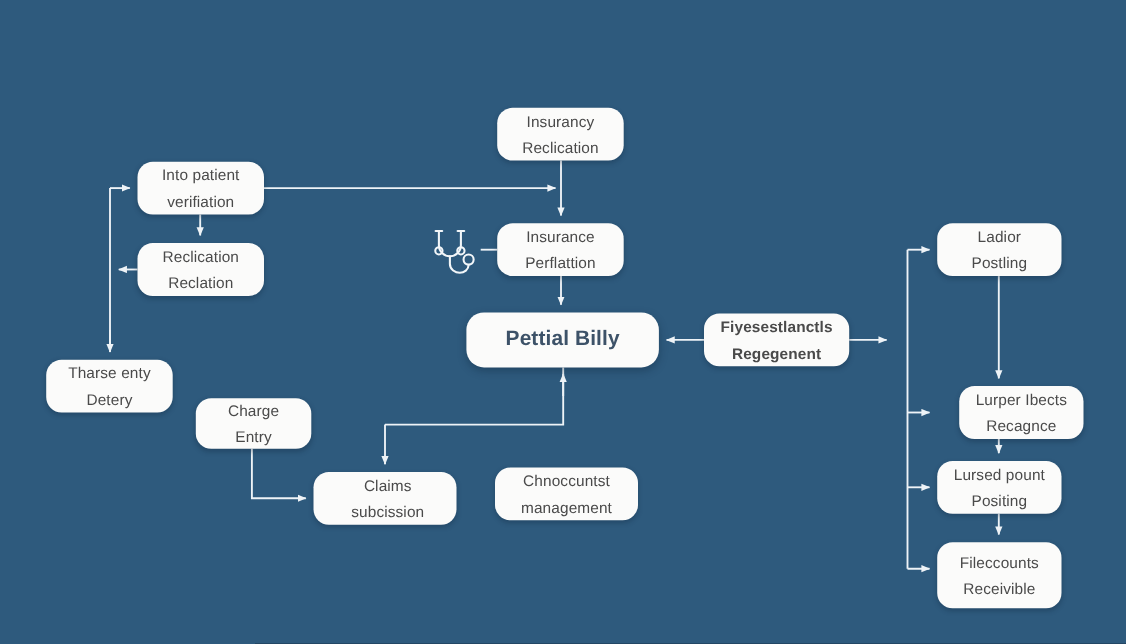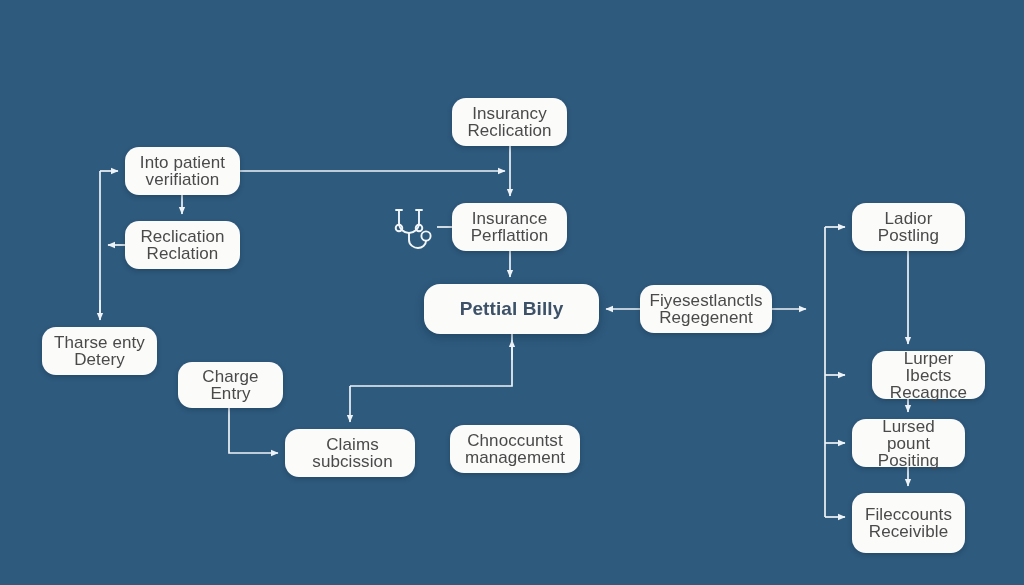--- a/index.html
+++ b/index.html
@@ -30,22 +30,22 @@
     box-shadow: 0 2px 5px rgba(10, 30, 50, 0.28);
     display: flex;
     align-items: center;
     justify-content: center;
     text-align: center;
     box-sizing: border-box;
     padding: 4px 8px;
   }
   .node .label {
     color: #4a4a4a;
-    font-size: 17px;
-    line-height: 17px;
+    font-size: 14px;
+    line-height: 24px;
     letter-spacing: 0.1px;
     white-space: pre-line;
   }
   .node.primary {
     border-radius: 16px;
     box-shadow: 0 3px 8px rgba(10, 30, 50, 0.34);
   }
   .node.primary .label {
     color: #3d5268;
     font-size: 19px;
@@ -137,21 +137,21 @@
         <span class="label">Reclication
 Reclation</span>
       </div>
       <div class="node" style="left: 852px; top: 203px; width: 113px; height: 48px;">
         <span class="label">Ladior
 Postling</span>
       </div>
       <div class="node primary" style="left: 424px; top: 284px; width: 175px; height: 50px;">
         <span class="label">Pettial Billy</span>
       </div>
-      <div class="node" style="left: 640px; top: 285px; width: 132px; height: 48px;">
+      <div class="node" style="left: 640px; top: 285px; width: 132px; height: 48px; font-weight: bold;">
         <span class="label">Fiyesestlanctls
 Regegenent</span>
       </div>
       <div class="node" style="left: 42px; top: 327px; width: 115px; height: 48px;">
         <span class="label">Tharse enty
 Detery</span>
       </div>
       <div class="node" style="left: 852px; top: 351px; width: 113px; height: 48px; margin-left: 20px;">
         <span class="label">Lurper Ibects
 Recagnce</span>

